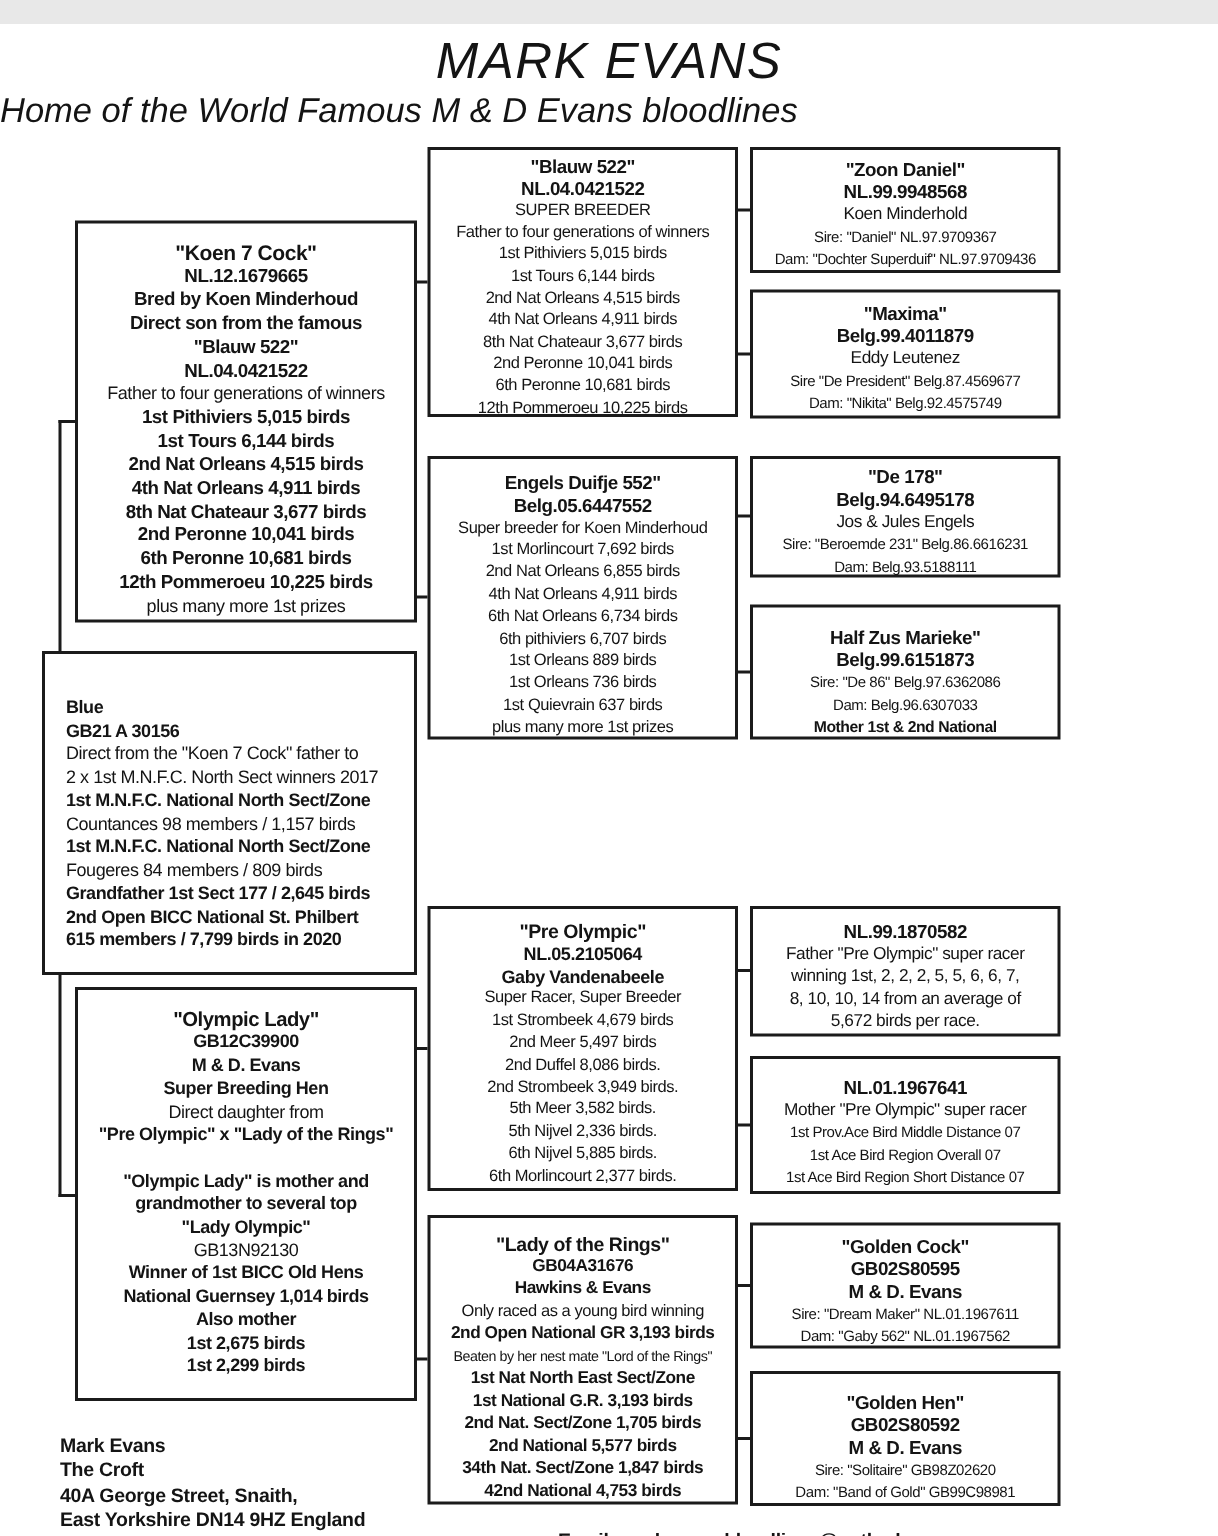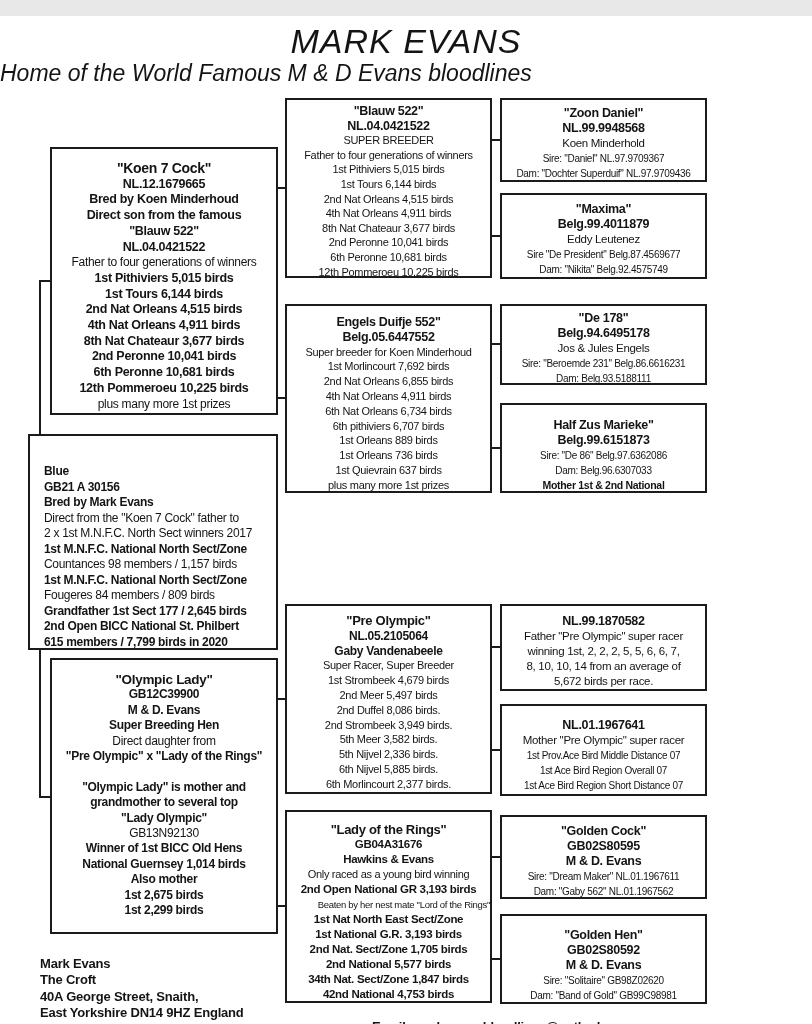--- a/index.html
+++ b/index.html
@@ -39,21 +39,21 @@
   #box-blauw{left:285px;top:82px;width:207px;height:180px;padding-top:4px;--lh:14.6px;font-size:11px;}
   #box-blauw .s-b{font-size:12.5px;}
   #box-engels{left:285px;top:288px;width:207px;height:189px;padding-top:9px;--lh:14.8px;font-size:11px;}
   #box-engels .s-b{font-size:12.5px;}
   #box-preolympic{left:285px;top:588px;width:207px;height:190px;padding-top:8px;--lh:14.8px;font-size:11px;}
   #box-preolympic .s-b{font-size:12px;}
   #box-preolympic .ln:first-child{font-size:13px;}
   #box-lady{left:285px;top:794px;width:207px;height:193px;padding-top:10px;--lh:15px;font-size:11px;}
   #box-lady .s-b{font-size:11.5px;}
   #box-lady .ln:first-child{font-size:13px;}
-  #box-lady .s-s{font-size:9.5px;text-align:right;}
+  #box-lady .s-s{font-size:9.5px;}
 
   
   .rbox{left:500px;width:207px;--lh:15px;font-size:11.5px;}
   .rbox .s-b{font-size:12.5px;}
   #box-zoon{top:82px;height:84px;padding-top:6px;}
   #box-maxima{top:177px;height:86px;padding-top:7px;}
   #box-de178{top:288px;height:81px;padding-top:5px;}
   #box-halfzus{top:387px;height:90px;padding-top:13px;}
   #box-nl99{top:588px;height:87px;padding-top:8px;}
   #box-nl01{top:688px;height:92px;padding-top:12px;}
@@ -118,21 +118,20 @@
       <div class="ln s-b">4th Nat Orleans 4,911 birds</div>
       <div class="ln s-b">8th Nat Chateaur 3,677 birds</div>
       <div class="ln s-b">2nd Peronne 10,041 birds</div>
       <div class="ln s-b">6th Peronne 10,681 birds</div>
       <div class="ln s-b">12th Pommeroeu 10,225 birds</div>
       <div class="ln s-r">plus many more 1st prizes</div>
     </div>
   <div class="box" id="box-blue">
       <div class="ln s-b">Blue</div>
       <div class="ln s-b">GB21 A 30156</div>
-      <div class="ln s-b">Bred by Mark Evans</div>
       <div class="ln s-r">Direct from the "Koen 7 Cock" father to</div>
       <div class="ln s-r">2 x 1st M.N.F.C. North Sect winners 2017</div>
       <div class="ln s-b">1st M.N.F.C. National North Sect/Zone</div>
       <div class="ln s-r">Countances 98 members / 1,157 birds</div>
       <div class="ln s-b">1st M.N.F.C. National North Sect/Zone</div>
       <div class="ln s-r">Fougeres 84 members / 809 birds</div>
       <div class="ln s-b">Grandfather 1st Sect 177 / 2,645 birds</div>
       <div class="ln s-b">2nd Open BICC National St. Philbert</div>
       <div class="ln s-b">615 members / 7,799 birds in 2020</div>
     </div>

